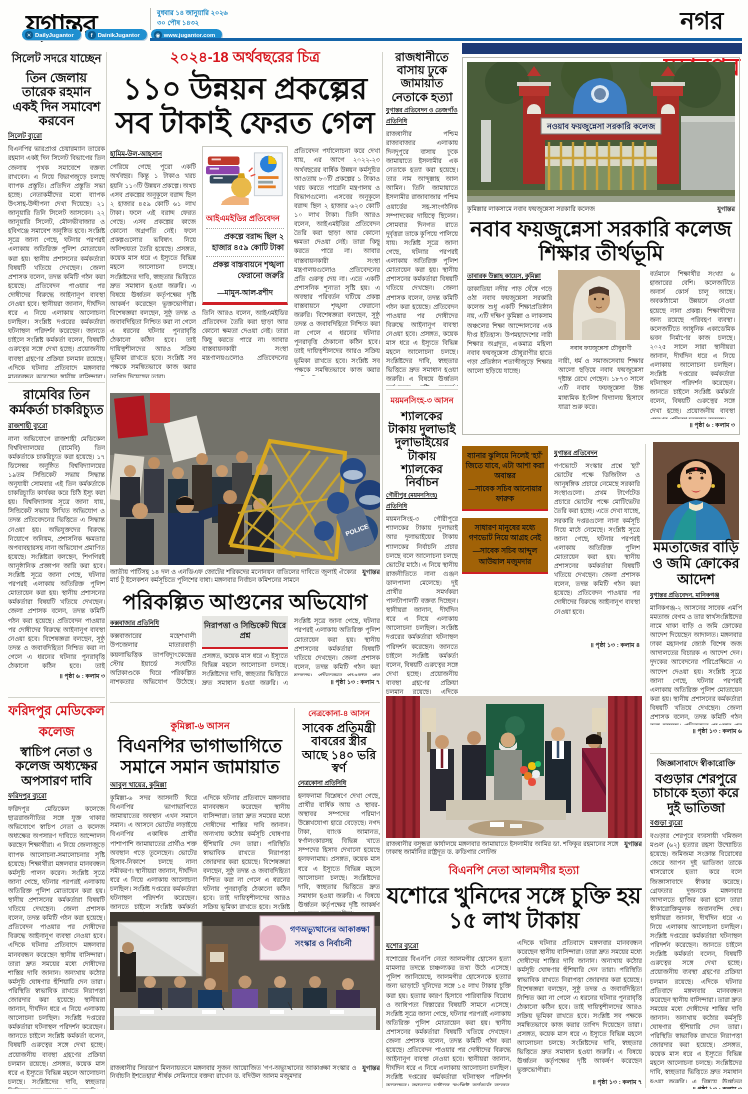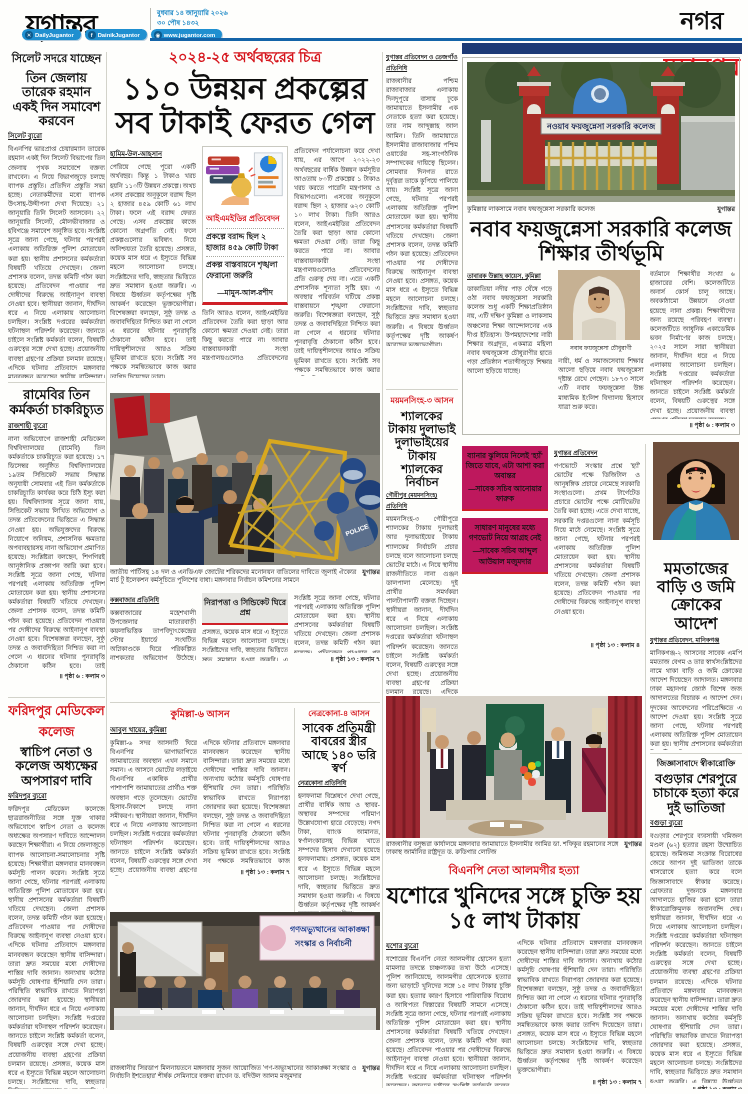--- a/index.html
+++ b/index.html
@@ -31,23 +31,23 @@
   .bd{font-size:6.4px;line-height:1.42;text-align:justify;color:#1d1d1d;overflow:hidden;}
   .mk{font-size:6.1px;font-weight:bold;text-align:right;margin-top:1px;color:#111;}
   .cap{font-size:6.4px;line-height:1.32;text-align:justify;color:#222;}
   .credit{float:right;font-weight:bold;margin-left:6px;}
   .cols{display:flex;gap:6px;}
   .c{flex:1;overflow:hidden;}
   .photo{display:block;background:#ccc;}
   
   .ibox{border:1px solid #c9c9c0;border-bottom:3px solid #cf1f26;background:#fff;padding:3px 3px 2px 3px;}
   .ibox .t{color:#d6161d;font-weight:bold;text-align:left;font-size:8px;padding:2px 0 3px 0;border-bottom:1px dotted #a9a9a0;}
-  .ibox .l{font-weight:bold;text-align:left;font-size:7.7px;line-height:1.35;padding:3px 0;border-bottom:1px dotted #a9a9a0;}
+  .ibox .l{font-weight:bold;text-align:right;font-size:7.7px;line-height:1.35;padding:3px 0;border-bottom:1px dotted #a9a9a0;}
   .ibox .a{font-weight:bold;text-align:center;font-size:7.4px;padding:3px 0 1px 0;}
-  .qbox{background:#be185d;border-bottom:2px solid #cf1f26;padding:5px 3px;text-align:center;font-weight:bold;
+  .qbox{background:#a16207;border-bottom:2px solid #cf1f26;padding:5px 3px;text-align:center;font-weight:bold;
         font-size:7.3px;line-height:1.38;margin-bottom:7px;color:#141414;}
   .gbox{background:#e6e6e2;border-bottom:2px solid #cf1f26;text-align:center;font-weight:bold;font-size:7.8px;
         line-height:1.3;padding:5px 2px;color:#141414;}
   svg text{font-family:"Liberation Sans","DejaVu Sans",sans-serif;}
 </style>
 </head>
 <body>
 
 <div class="page">
 
@@ -126,21 +126,21 @@
       <span>ফরিদপুর মেডিকেল কলেজে ছাত্ররাজনীতির সঙ্গে যুক্ত থাকার অভিযোগে স্বাচিপ নেতা ও কলেজ অধ্যক্ষের অপসারণ দাবিতে আন্দোলন করছেন শিক্ষার্থীরা। এ নিয়ে জেলাজুড়ে ব্যাপক আলোচনা-সমালোচনার সৃষ্টি হয়েছে। শিক্ষার্থীরা মঙ্গলবার মানববন্ধন কর্মসূচি পালন করেন।</span>
       <span>সংশ্লিষ্ট সূত্রে জানা গেছে, ঘটনার পরপরই এলাকায় অতিরিক্ত পুলিশ মোতায়েন করা হয়। স্থানীয় প্রশাসনের কর্মকর্তারা বিষয়টি খতিয়ে দেখছেন। জেলা প্রশাসক বলেন, তদন্ত কমিটি গঠন করা হয়েছে। প্রতিবেদন পাওয়ার পর দোষীদের বিরুদ্ধে আইনানুগ ব্যবস্থা নেওয়া হবে।</span>
       <span>এদিকে ঘটনার প্রতিবাদে মঙ্গলবার মানববন্ধন করেছেন স্থানীয় বাসিন্দারা। তারা দ্রুত সময়ের মধ্যে দোষীদের শাস্তির দাবি জানান। অন্যথায় কঠোর কর্মসূচি ঘোষণার হুঁশিয়ারি দেন তারা। পরিস্থিতি স্বাভাবিক রাখতে নিরাপত্তা জোরদার করা হয়েছে।</span>
       <span>স্থানীয়রা জানান, দীর্ঘদিন ধরে এ নিয়ে এলাকায় আলোচনা চলছিল। সংশ্লিষ্ট দপ্তরের কর্মকর্তারা ঘটনাস্থল পরিদর্শন করেছেন। জানতে চাইলে সংশ্লিষ্ট কর্মকর্তা বলেন, বিষয়টি গুরুত্বের সঙ্গে দেখা হচ্ছে। প্রয়োজনীয় ব্যবস্থা গ্রহণের প্রক্রিয়া চলমান রয়েছে।</span>
       <span>প্রসঙ্গত, কয়েক মাস ধরে এ ইস্যুতে বিভিন্ন মহলে আলোচনা চলছে। সংশ্লিষ্টদের দাবি, স্বচ্ছতার ভিত্তিতে দ্রুত সমাধান হওয়া জরুরি। এ বিষয়ে ঊর্ধ্বতন কর্তৃপক্ষের দৃষ্টি আকর্ষণ করেছেন ভুক্তভোগীরা।</span>
     </div>
     <div class="mk">॥ পৃষ্ঠা ৬ : কলাম ৬</div>
   </div>
 
   <div class="abs" style="left:110px;top:46px;width:270px;height:344px;">
-    <div class="kick" style="font-size:14.5px;">২০২৪-২৫ অর্থবছরের চিত্র</div>
+    <div class="kick" style="font-size:14.5px;">২০২৪-18 অর্থবছরের চিত্র</div>
     <div class="hl" style="font-size:30px;margin-top:2px;">১১০ উন্নয়ন প্রকল্পের সব টাকাই ফেরত গেল</div>
     <div class="cols" style="margin-top:6px;height:232px;">
       <div class="c">
         <div class="by">হামিম-উল-আহসান</div>
         <div class="bd" style="height:218px;">
           <span>পেরিয়ে গেছে পুরো একটি অর্থবছর। কিন্তু ১ টাকাও খরচ হয়নি ১১০টি উন্নয়ন প্রকল্পে। অথচ এসব প্রকল্পের অনুকূলে বরাদ্দ ছিল ২ হাজার ৪৫৯ কোটি ৬১ লাখ টাকা। ফলে এই বরাদ্দ ফেরত গেছে। এসব প্রকল্পের কাজে কোনো অগ্রগতি নেই। ফলে প্রকল্পগুলোর ভবিষ্যৎ নিয়ে অনিশ্চয়তা তৈরি হয়েছে।</span>
           <span>প্রসঙ্গত, কয়েক মাস ধরে এ ইস্যুতে বিভিন্ন মহলে আলোচনা চলছে। সংশ্লিষ্টদের দাবি, স্বচ্ছতার ভিত্তিতে দ্রুত সমাধান হওয়া জরুরি। এ বিষয়ে ঊর্ধ্বতন কর্তৃপক্ষের দৃষ্টি আকর্ষণ করেছেন ভুক্তভোগীরা।</span>
           <span>বিশেষজ্ঞরা বলছেন, সুষ্ঠু তদন্ত ও জবাবদিহিতা নিশ্চিত করা না গেলে এ ধরনের ঘটনার পুনরাবৃত্তি ঠেকানো কঠিন হবে। তাই দায়িত্বশীলদের আরও সক্রিয় ভূমিকা রাখতে হবে। সংশ্লিষ্ট সব পক্ষকে সমন্বিতভাবে কাজ করার তাগিদ দিয়েছেন তারা।</span>
         </div>
       </div>
@@ -178,20 +178,21 @@
         <div class="bd" style="height:230px;">
           <span>প্রতিবেদন পর্যালোচনা করে দেখা যায়, এর আগে ২০২২-২৩ অর্থবছরের বার্ষিক উন্নয়ন কর্মসূচির আওতায় ৮০টি প্রকল্পের ১ টাকাও খরচ করতে পারেনি মন্ত্রণালয় ও বিভাগগুলো। এসবের অনুকূলে বরাদ্দ ছিল ২ হাজার ৬২৩ কোটি ১০ লাখ টাকা।</span>
           <span>তিনি আরও বলেন, আইএমইডির প্রতিবেদন তৈরি করা ছাড়া আর কোনো ক্ষমতা দেওয়া নেই। তারা কিছু করতে পারে না। আবার বাস্তবায়নকারী সংস্থা মন্ত্রণালয়গুলোও প্রতিবেদনের প্রতি গুরুত্ব দেয় না। এতে একটি প্রশাসনিক শূন্যতা সৃষ্টি হয়। এ অবস্থার পরিবর্তন ঘটিয়ে প্রকল্প বাস্তবায়নে শৃঙ্খলা ফেরানো জরুরি।</span>
           <span>বিশেষজ্ঞরা বলছেন, সুষ্ঠু তদন্ত ও জবাবদিহিতা নিশ্চিত করা না গেলে এ ধরনের ঘটনার পুনরাবৃত্তি ঠেকানো কঠিন হবে। তাই দায়িত্বশীলদের আরও সক্রিয় ভূমিকা রাখতে হবে। সংশ্লিষ্ট সব পক্ষকে সমন্বিতভাবে কাজ করার তাগিদ দিয়েছেন তারা।</span>
         </div>
       </div>
     </div>
   </div>
 
   <div class="abs" style="left:386px;top:50px;width:72px;height:336px;overflow:hidden;">
+    <div class="hl" style="font-size:11.6px;">রাজধানীতে বাসায় ঢুকে জামায়াত নেতাকে হত্যা</div>
     <div class="by" style="font-size:6px;">যুগান্তর প্রতিবেদন ও তেজগাঁও প্রতিনিধি</div>
     <div class="bd" style="height:270px;">
       <span>রাজধানীর পশ্চিম রাজাবাজার এলাকায় দিনদুপুরে বাসায় ঢুকে জামায়াতে ইসলামীর এক নেতাকে হত্যা করা হয়েছে। তার নাম আব্দুল্লাহ আল আমিন। তিনি জামায়াতে ইসলামীর রাজাবাজার পশ্চিম ওয়ার্ডের সহ-সাংগঠনিক সম্পাদকের দায়িত্বে ছিলেন। সোমবার দিনগত রাতে দুর্বৃত্তরা তাকে কুপিয়ে পালিয়ে যায়।</span>
       <span>সংশ্লিষ্ট সূত্রে জানা গেছে, ঘটনার পরপরই এলাকায় অতিরিক্ত পুলিশ মোতায়েন করা হয়। স্থানীয় প্রশাসনের কর্মকর্তারা বিষয়টি খতিয়ে দেখছেন। জেলা প্রশাসক বলেন, তদন্ত কমিটি গঠন করা হয়েছে। প্রতিবেদন পাওয়ার পর দোষীদের বিরুদ্ধে আইনানুগ ব্যবস্থা নেওয়া হবে।</span>
       <span>প্রসঙ্গত, কয়েক মাস ধরে এ ইস্যুতে বিভিন্ন মহলে আলোচনা চলছে। সংশ্লিষ্টদের দাবি, স্বচ্ছতার ভিত্তিতে দ্রুত সমাধান হওয়া জরুরি। এ বিষয়ে ঊর্ধ্বতন কর্তৃপক্ষের দৃষ্টি আকর্ষণ করেছেন ভুক্তভোগীরা।</span>
     </div>
   </div>
 
   <div class="abs" style="left:386px;top:394px;width:72px;height:300px;overflow:hidden;">
     <div class="kick" style="font-size:8px;">ময়মনসিংহ-৩ আসন</div>
@@ -266,40 +267,42 @@
         </g>
       </g>
     </svg>
   </div>
   <div class="abs cap" style="left:110px;top:568px;width:270px;height:19px;overflow:hidden;">
     <span class="credit">যুগান্তর</span>
     <span>জাতীয় পার্টিসহ ১৪ দল ও এনডিএফ জোটের শরিকদের মনোনয়ন বাতিলের দাবিতে জুলাই ঐক্যের মার্চ টু ইলেকশন কর্মসূচিতে পুলিশের বাধা। মঙ্গলবার নির্বাচন কমিশনের সামনে</span>
   </div>
 
   <div class="abs" style="left:110px;top:590px;width:270px;height:110px;">
+    <div class="hl" style="font-size:20.5px;">পরিকল্পিত আগুনের অভিযোগ</div>
     <div class="cols" style="margin-top:3px;height:70px;">
       <div class="c">
         <div class="by" style="font-size:6.3px;">কক্সবাজার প্রতিনিধি</div>
         <div class="bd" style="height:58px;"><span>কক্সবাজারের মহেশখালী উপজেলার মাতারবাড়ী কয়লাভিত্তিক তাপবিদ্যুৎকেন্দ্রের স্টোর ইয়ার্ডে সংঘটিত অগ্নিকাণ্ডকে ঘিরে পরিকল্পিত নাশকতার অভিযোগ উঠেছে। সোমবার রাতের এ ঘটনায় প্রায় দুই ঘণ্টার চেষ্টায় আগুন নিয়ন্ত্রণে আনে ফায়ার সার্ভিসের চারটি ইউনিট।</span></div>
       </div>
       <div class="c">
         <div class="gbox">
           <span>নিরাপত্তা ও সিন্ডিকেট ঘিরে প্রশ্ন</span>
         </div>
         <div class="bd" style="height:34px;margin-top:2px;"><span>প্রসঙ্গত, কয়েক মাস ধরে এ ইস্যুতে বিভিন্ন মহলে আলোচনা চলছে। সংশ্লিষ্টদের দাবি, স্বচ্ছতার ভিত্তিতে দ্রুত সমাধান হওয়া জরুরি। এ বিষয়ে ঊর্ধ্বতন কর্তৃপক্ষের দৃষ্টি আকর্ষণ করেছেন ভুক্তভোগীরা।</span></div>
       </div>
       <div class="c">
         <div class="bd" style="height:60px;"><span>সংশ্লিষ্ট সূত্রে জানা গেছে, ঘটনার পরপরই এলাকায় অতিরিক্ত পুলিশ মোতায়েন করা হয়। স্থানীয় প্রশাসনের কর্মকর্তারা বিষয়টি খতিয়ে দেখছেন। জেলা প্রশাসক বলেন, তদন্ত কমিটি গঠন করা হয়েছে। প্রতিবেদন পাওয়ার পর দোষীদের বিরুদ্ধে আইনানুগ ব্যবস্থা নেওয়া হবে।</span></div>
         <div class="mk">॥ পৃষ্ঠা ১৩ : কলাম ৭</div>
       </div>
     </div>
   </div>
 
   <div class="abs" style="left:110px;top:707px;width:180px;height:230px;overflow:hidden;">
-    <div class="kick" style="font-size:9.5px;">কুমিল্লা-৬ আসন</div>
+    <div class="kick" style="font-size:9.5px;margin-top:12px;">কুমিল্লা-৬ আসন</div>
+    <div class="hl" style="font-size:18px;margin:2px 0;">বিএনপির ভাগাভাগিতে সমানে সমান জামায়াত</div>
     <div class="by">আবুল খায়ের, কুমিল্লা</div>
     <div class="cols" style="height:138px;">
       <div class="c bd" style="height:138px;">
         <span>কুমিল্লা-৬ সদর আসনটি ঘিরে বিএনপির ভাগাভাগিতে জামায়াতের অবস্থান এখন সমানে সমান। এ আসনে ভোটের লড়াইয়ে বিএনপির একাধিক প্রার্থীর পাশাপাশি জামায়াতের প্রার্থীও শক্ত অবস্থান গড়ে তুলেছেন। ভোটের হিসাব-নিকাশে চলছে নানা সমীকরণ।</span>
         <span>স্থানীয়রা জানান, দীর্ঘদিন ধরে এ নিয়ে এলাকায় আলোচনা চলছিল। সংশ্লিষ্ট দপ্তরের কর্মকর্তারা ঘটনাস্থল পরিদর্শন করেছেন। জানতে চাইলে সংশ্লিষ্ট কর্মকর্তা বলেন, বিষয়টি গুরুত্বের সঙ্গে দেখা হচ্ছে। প্রয়োজনীয় ব্যবস্থা গ্রহণের প্রক্রিয়া চলমান রয়েছে।</span>
       </div>
       <div class="c">
         <div class="bd" style="height:128px;">
           <span>এদিকে ঘটনার প্রতিবাদে মঙ্গলবার মানববন্ধন করেছেন স্থানীয় বাসিন্দারা। তারা দ্রুত সময়ের মধ্যে দোষীদের শাস্তির দাবি জানান। অন্যথায় কঠোর কর্মসূচি ঘোষণার হুঁশিয়ারি দেন তারা। পরিস্থিতি স্বাভাবিক রাখতে নিরাপত্তা জোরদার করা হয়েছে।</span>
           <span>বিশেষজ্ঞরা বলছেন, সুষ্ঠু তদন্ত ও জবাবদিহিতা নিশ্চিত করা না গেলে এ ধরনের ঘটনার পুনরাবৃত্তি ঠেকানো কঠিন হবে। তাই দায়িত্বশীলদের আরও সক্রিয় ভূমিকা রাখতে হবে। সংশ্লিষ্ট সব পক্ষকে সমন্বিতভাবে কাজ করার তাগিদ দিয়েছেন তারা।</span>
@@ -485,21 +488,21 @@
       <path d="M36 32 Q37 30.5 39 31.5" stroke="#2a1a10" stroke-width="1" fill="none"></path>
       <path d="M47 31.5 Q49 30.5 50 32" stroke="#2a1a10" stroke-width="1" fill="none"></path>
       <path d="M38 48 Q43 51 48 48 Q43 53 38 48 Z" fill="#c21f30"></path>
       <circle cx="43" cy="27" r="1.4" fill="#c21f30"></circle>
       <circle cx="26" cy="44" r="2" fill="#e8c23a"></circle>
         <circle cx="60" cy="44" r="2" fill="#e8c23a"></circle>
       <path d="M8 98 Q14 62 43 58 Q72 62 78 98 Z" fill="#2d7fb5"></path>
       <path d="M20 98 Q30 66 43 62 L43 98 Z" fill="#1f9e8e" opacity="0.8"></path>
       <path d="M36 60 Q43 66 50 60 L50 66 Q43 72 36 66 Z" fill="#f4e6c8"></path>
     </svg>
-    <div class="hl" style="font-size:16px;margin-top:20px;">মমতাজের বাড়ি ও জমি ক্রোকের আদেশ</div>
+    <div class="hl" style="font-size:14px;margin-top:0;">মমতাজের বাড়ি ও জমি ক্রোকের আদেশ</div>
     <div class="by" style="font-size:6.1px;">যুগান্তর প্রতিবেদন, মানিকগঞ্জ</div>
     <div class="bd" style="height:122px;">
       <span>মানিকগঞ্জ-২ আসনের সাবেক এমপি মমতাজ বেগম ও তার স্বার্থসংশ্লিষ্টদের নামে থাকা বাড়ি ও জমি ক্রোকের আদেশ দিয়েছেন আদালত। মঙ্গলবার ঢাকা মহানগর জ্যেষ্ঠ বিশেষ জজ আদালতের বিচারক এ আদেশ দেন। দুদকের আবেদনের পরিপ্রেক্ষিতে এ আদেশ দেওয়া হয়।</span>
       <span>সংশ্লিষ্ট সূত্রে জানা গেছে, ঘটনার পরপরই এলাকায় অতিরিক্ত পুলিশ মোতায়েন করা হয়। স্থানীয় প্রশাসনের কর্মকর্তারা বিষয়টি খতিয়ে দেখছেন। জেলা প্রশাসক বলেন, তদন্ত কমিটি গঠন করা হয়েছে। প্রতিবেদন পাওয়ার পর দোষীদের বিরুদ্ধে আইনানুগ ব্যবস্থা নেওয়া হবে।</span>
     </div>
     <div class="mk">॥ পৃষ্ঠা ১৩ : কলাম ৬</div>
   </div>
 
   <div class="abs" style="left:650px;top:757px;width:92px;height:332px;overflow:hidden;">
     <div class="kick-bk" style="font-size:8px;">জিজ্ঞাসাবাদে স্বীকারোক্তি</div>

